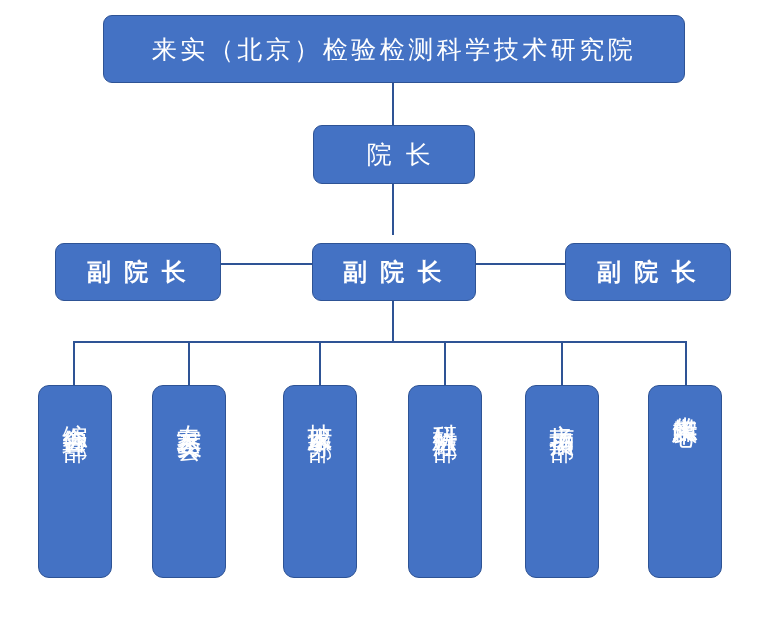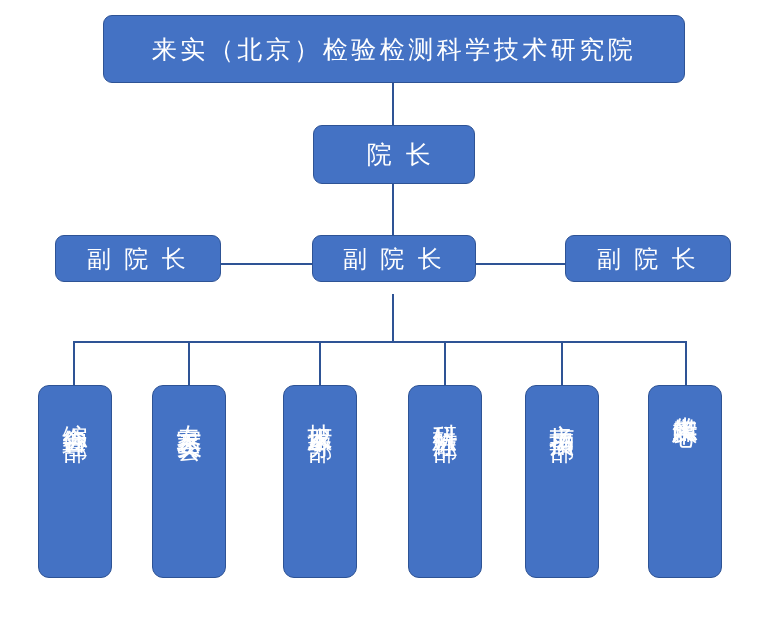--- a/index.html
+++ b/index.html
@@ -55,24 +55,25 @@
   .node-director {
     left: 313px;
     top: 125px;
     width: 162px;
     height: 59px;
     font-size: 25px;
     padding-left: 13px;
   }
 
   .node-deputy {
-    top: 235px;
+    top: 243px;
     width: 166px;
-    height: 47px;
+    height: 58px;
     font-size: 24px;
+    font-weight: bold;
   }
   .node-deputy-left   { left: 55px; }
   .node-deputy-center { left: 312px; width: 164px; }
   .node-deputy-right  { left: 565px; }
 
   
   .node-dept {
     top: 385px;
     width: 74px;
     height: 193px;

